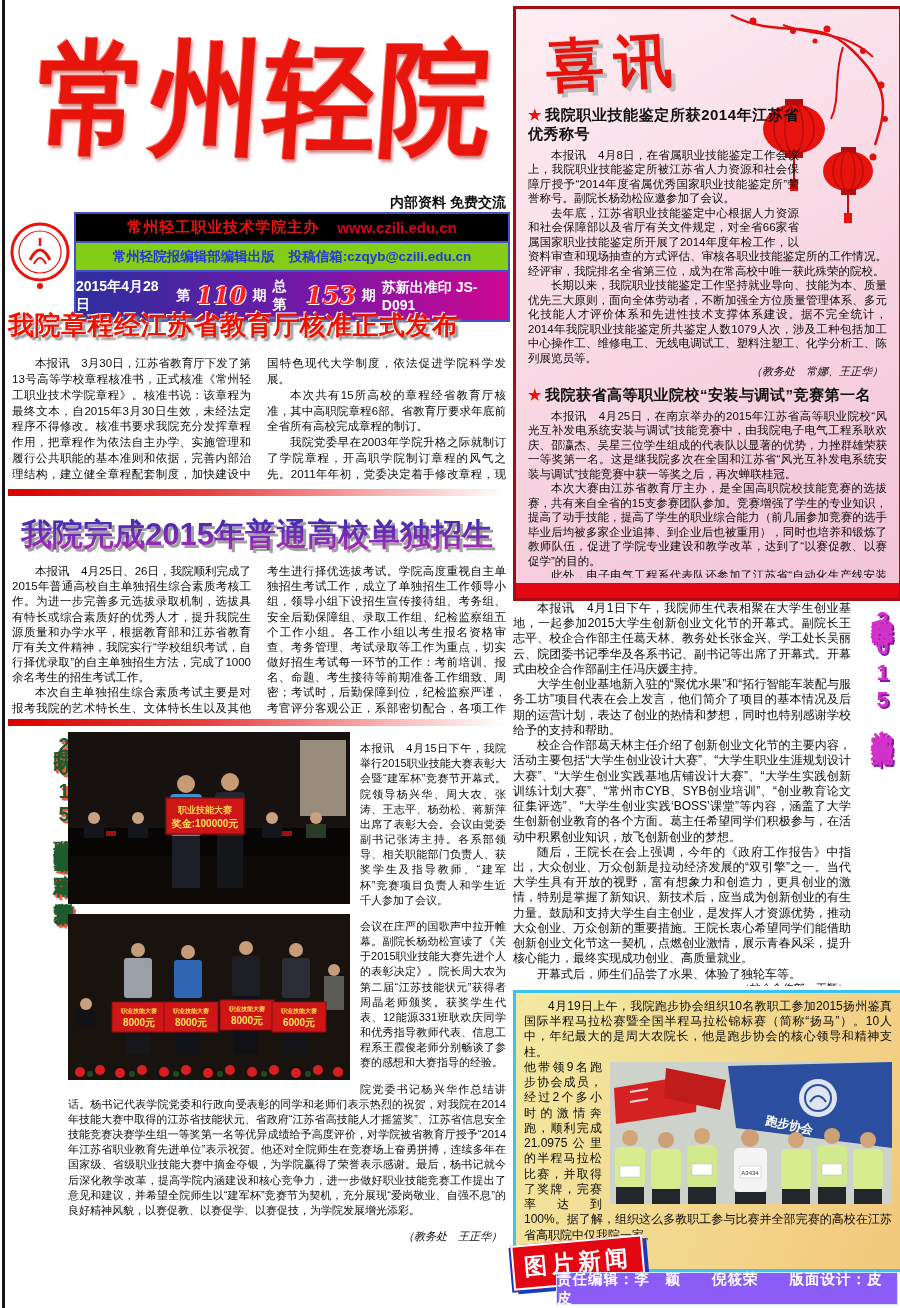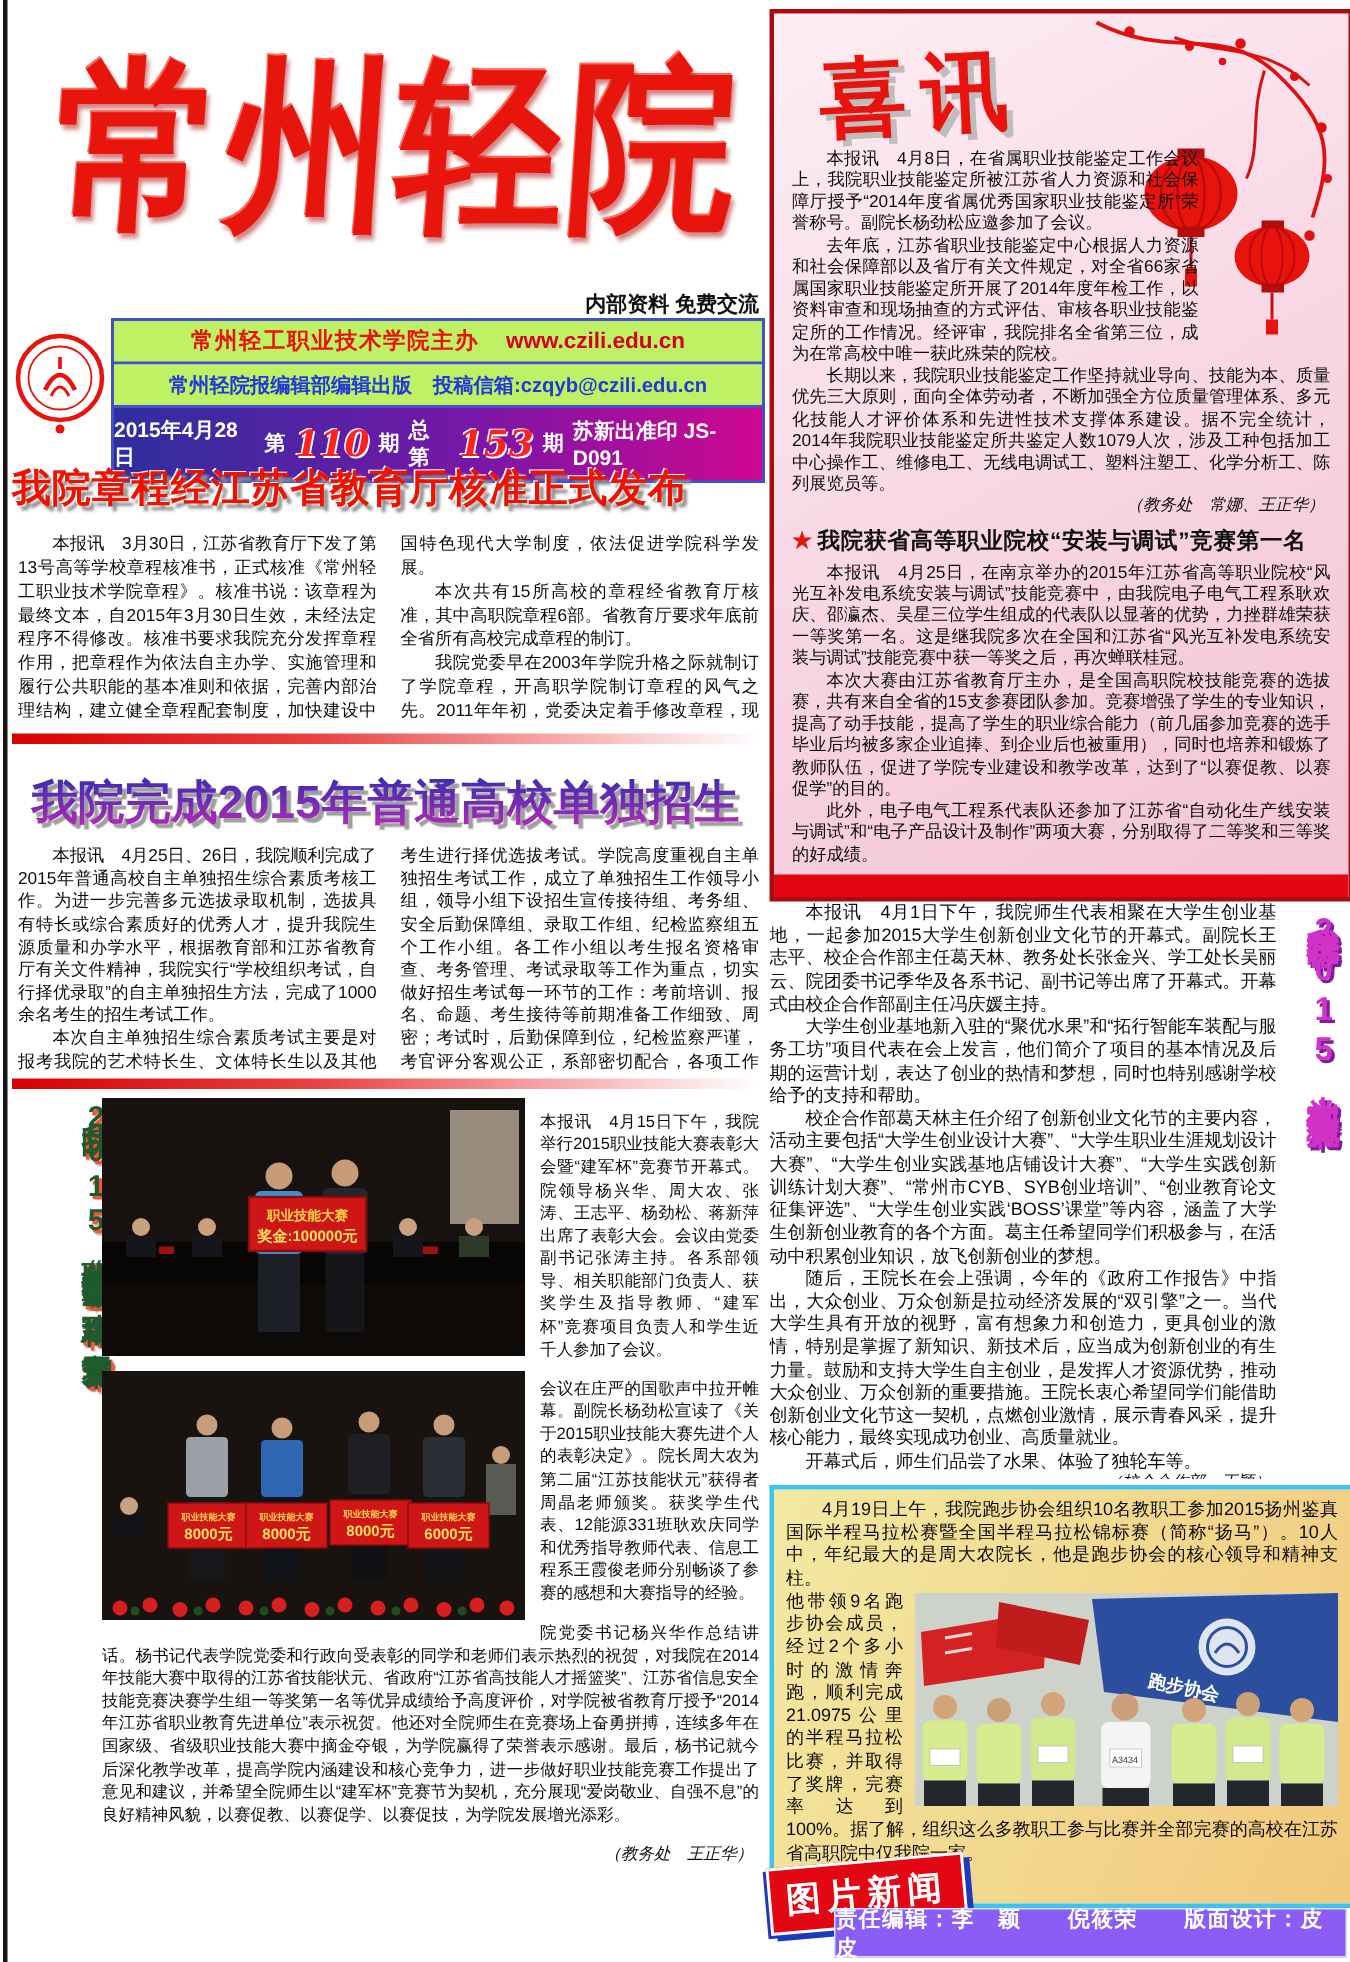--- a/index.html
+++ b/index.html
@@ -10,24 +10,24 @@
 
   
   .mast-title{left:22px;top:0px;width:486px;height:196px;line-height:196px;text-align:center;
     font-family:"DejaVu Serif",serif;font-weight:900;font-size:112px;color:#e8150d;letter-spacing:2px;
     transform:skewX(-4deg) scaleY(1.1);transform-origin:center;
     text-shadow:2px 3px 3px rgba(170,10,10,.5), -1px -1px 0 #ff6a5a;}
   .mast-note{left:240px;top:194px;width:266px;text-align:right;font-size:14px;font-weight:bold;color:#111;}
   .seal{left:8px;top:214px;width:64px;height:84px;}
   .info-box{left:74px;top:212px;width:432px;border:2px solid #4450c8;background:#fff;}
   .info-row{display:flex;align-items:center;justify-content:center;gap:18px;}
-  .info-row1{height:27px;background:#bef264;color:#e8130c;font-weight:bold;font-size:15px;
+  .info-row1{height:27px;background:#000000;color:#e8130c;font-weight:bold;font-size:15px;
      border-bottom:2px solid #4450c8;letter-spacing:1px;}
   .info-row1 .site{color:#d8001f;font-size:15px;letter-spacing:0;}
-  .info-row2{height:27px;background:#bef264;color:#2238d8;font-weight:bold;font-size:13.5px;
+  .info-row2{height:27px;background:#84cc16;color:#2238d8;font-weight:bold;font-size:13.5px;
      border-bottom:2px solid #4450c8;gap:14px;}
   .info-row3{height:48px;background:linear-gradient(90deg,#2d2f9f 0%,#7717a8 55%,#cf0790 100%);
      color:#fff;font-weight:bold;font-size:14px;gap:6px;}
   .issue-num{color:#ff2020;font-style:italic;font-weight:900;font-size:24px;line-height:1;
      font-family:"DejaVu Serif",serif;text-shadow:1px 1px 0 #fff,-1px -1px 0 #fff;}
 
   
   .headline-red{left:8px;top:298px;width:498px;height:54px;line-height:54px;text-align:left;
      font-size:26px;font-weight:700;color:#ee1200;letter-spacing:0.5px;
      text-shadow:-1px -1px 0 #fff,3px 3px 2px #8f8f8f;}
@@ -290,20 +290,23 @@
       <ellipse cx="125" cy="164" rx="25" ry="20" fill="#e8130c"></ellipse>
       <ellipse cx="125" cy="164" rx="15" ry="20" fill="none" stroke="#b30d0d" stroke-width="1.3"></ellipse>
       <ellipse cx="125" cy="164" rx="7" ry="20" fill="none" stroke="#b30d0d" stroke-width="1.3"></ellipse>
       <rect x="118" y="182" width="15" height="6" fill="#b30d0d"></rect>
       <line x1="125" y1="188" x2="125" y2="206" stroke="#c41010" stroke-width="2"></line>
       <rect x="121" y="206" width="8" height="10" fill="#e8130c"></rect>
     </svg>
     <div class="gn-title">喜讯</div>
     <div class="gn-content">
       <div class="lantern-space"></div>
+      <div class="gn-head">
+        <span class="star">★</span><span>我院职业技能鉴定所获2014年江苏省优秀称号</span>
+      </div>
       <p>本报讯　4月8日，在省属职业技能鉴定工作会议上，我院职业技能鉴定所被江苏省人力资源和社会保障厅授予“2014年度省属优秀国家职业技能鉴定所”荣誉称号。副院长杨劲松应邀参加了会议。</p>
       <p>去年底，江苏省职业技能鉴定中心根据人力资源和社会保障部以及省厅有关文件规定，对全省66家省属国家职业技能鉴定所开展了2014年度年检工作，以资料审查和现场抽查的方式评估、审核各职业技能鉴定所的工作情况。经评审，我院排名全省第三位，成为在常高校中唯一获此殊荣的院校。</p>
       <p>长期以来，我院职业技能鉴定工作坚持就业导向、技能为本、质量优先三大原则，面向全体劳动者，不断加强全方位质量管理体系、多元化技能人才评价体系和先进性技术支撑体系建设。据不完全统计，2014年我院职业技能鉴定所共鉴定人数1079人次，涉及工种包括加工中心操作工、维修电工、无线电调试工、塑料注塑工、化学分析工、陈列展览员等。</p>
       <span class="sig">（教务处　常娜、王正华）</span>
       <div class="gn-head">
         <span class="star">★</span><span>我院获省高等职业院校“安装与调试”竞赛第一名</span>
       </div>
       <p>本报讯　4月25日，在南京举办的2015年江苏省高等职业院校“风光互补发电系统安装与调试”技能竞赛中，由我院电子电气工程系耿欢庆、邵瀛杰、吴星三位学生组成的代表队以显著的优势，力挫群雄荣获一等奖第一名。这是继我院多次在全国和江苏省“风光互补发电系统安装与调试”技能竞赛中获一等奖之后，再次蝉联桂冠。</p>
       <p>本次大赛由江苏省教育厅主办，是全国高职院校技能竞赛的选拔赛，共有来自全省的15支参赛团队参加。竞赛增强了学生的专业知识，提高了动手技能，提高了学生的职业综合能力（前几届参加竞赛的选手毕业后均被多家企业追捧、到企业后也被重用），同时也培养和锻炼了教师队伍，促进了学院专业建设和教学改革，达到了“以赛促教、以赛促学”的目的。</p>
       <p>此外，电子电气工程系代表队还参加了江苏省“自动化生产线安装与调试”和“电子产品设计及制作”两项大赛，分别取得了二等奖和三等奖的好成绩。</p>

